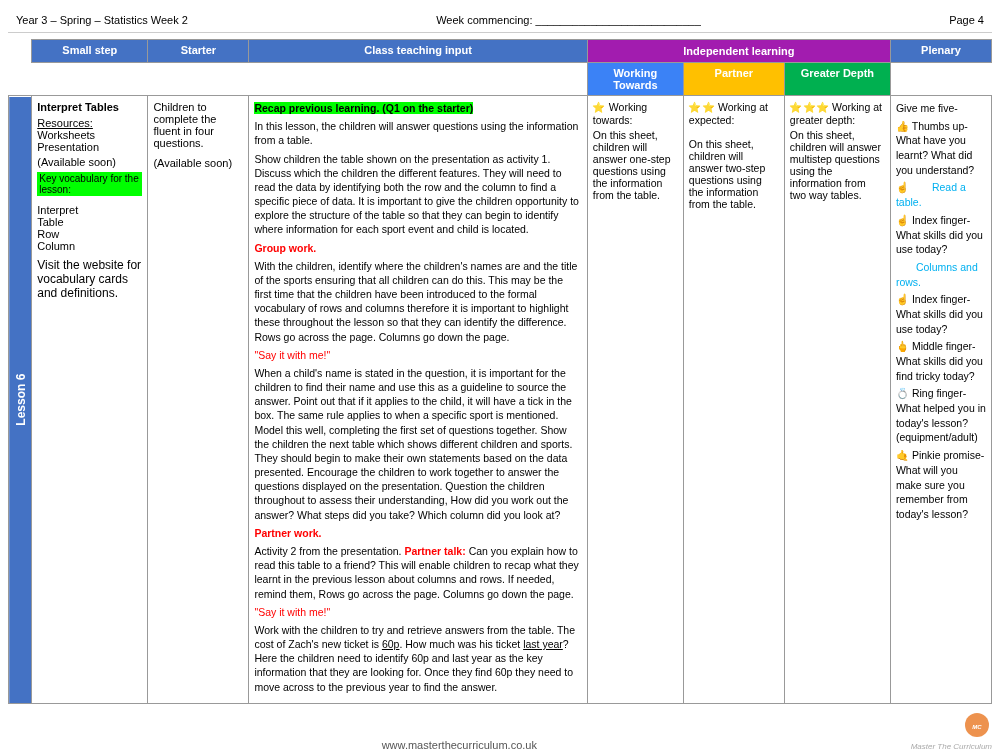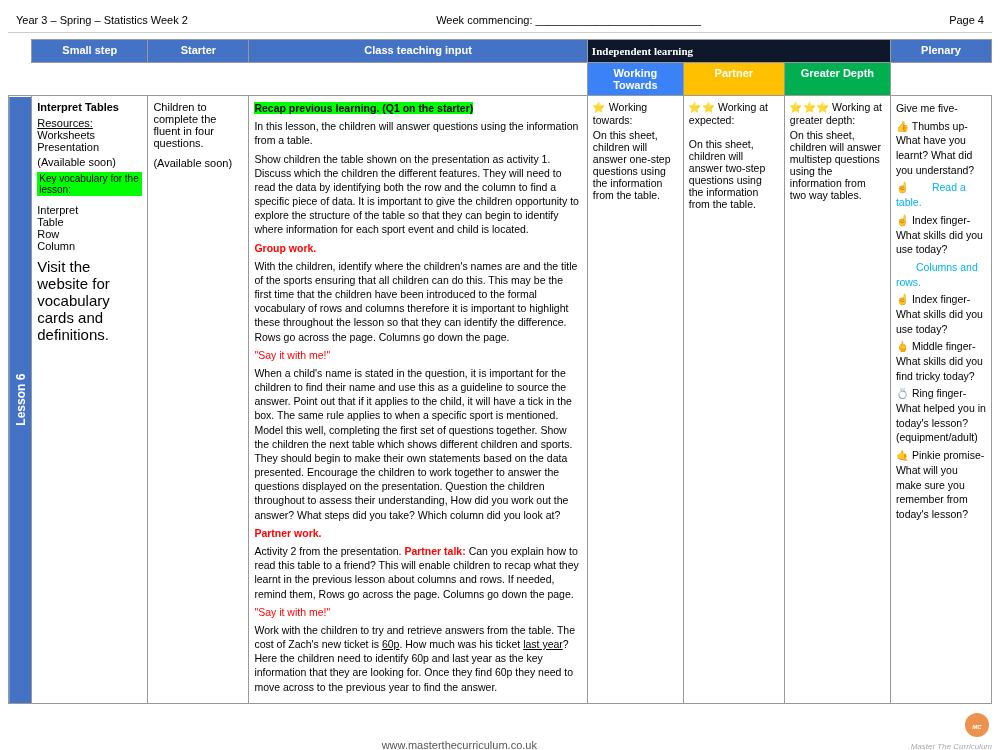--- a/index.html
+++ b/index.html
@@ -30,21 +30,21 @@
     .highlight-green { background-color: #00ff00; font-weight: bold; }
     .text-red { color: red; }
     .text-cyan { color: #00b0f0; padding-left: 20px; }
     .underline { text-decoration: underline; }
     .bold { font-weight: bold; }
     
     .key-vocab { background-color: #00ff00; font-size: 10px; padding: 1px 2px; display: inline-block; margin-bottom: 4px; }
     
     p { margin-bottom: 4px; line-height: 1.35; }
     
-    .indep-header { background-color: #0f172a; color: white; text-align: left; font-weight: bold; font-family: Liberation Serif, serif; }
+    .indep-header { background-color: #a21caf; color: white; text-align: center; font-weight: bold; }
   </style>
 </head>
 <body>
 
 <div class="page-wrapper">
 
   <div class="header">
     <span>Year 3 – Spring – Statistics Week 2</span>
     <span style="flex:1; text-align:center;">Week commencing: ___________________________</span>
     <span>Page 4</span>
@@ -93,21 +93,21 @@
           <div>Worksheets</div>
           <div>Presentation</div>
           <div style="margin-top:3px; margin-bottom:4px;">(Available soon)</div>
           <div style="margin-bottom:4px;">
             <span class="key-vocab">Key vocabulary for the lesson:</span>
           </div>
           <div>Interpret</div>
           <div>Table</div>
           <div>Row</div>
           <div>Column</div>
-          <div style="margin-top:6px; font-size:15px;">Visit the website for vocabulary cards and definitions.</div>
+          <div style="margin-top:6px; font-size:12px;">Visit the website for vocabulary cards and definitions.</div>
         </td>
 
         <td class="starter-col" style="vertical-align:top; padding:5px;">
           <div>Children to complete the fluent in four questions.</div>
           <div style="margin-top:8px;">(Available soon)</div>
         </td>
 
         <td class="teaching-col" style="vertical-align:top; padding:5px; font-size:10.5px; line-height:1.35;">
           <p><span class="highlight-green">Recap previous learning. (Q1 on the starter)</span></p>
           <p>In this lesson, the children will answer questions using the information from a table.</p>

